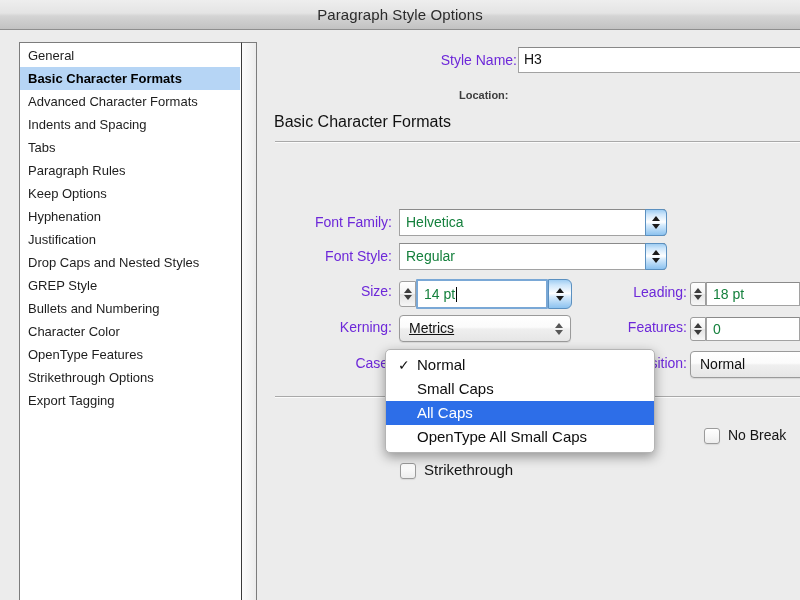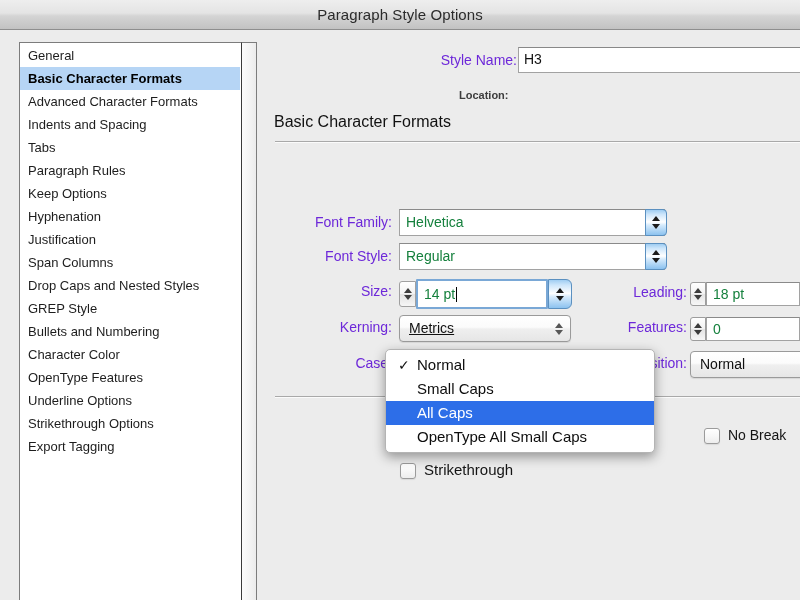--- a/index.html
+++ b/index.html
@@ -356,27 +356,25 @@
       <div id="sidebar-list">
           <div class="sb-item"><span>General</span></div>
           <div class="sb-item selected"><span>Basic Character Formats</span></div>
           <div class="sb-item"><span>Advanced Character Formats</span></div>
           <div class="sb-item"><span>Indents and Spacing</span></div>
           <div class="sb-item"><span>Tabs</span></div>
           <div class="sb-item"><span>Paragraph Rules</span></div>
           <div class="sb-item"><span>Keep Options</span></div>
           <div class="sb-item"><span>Hyphenation</span></div>
           <div class="sb-item"><span>Justification</span></div>
-          <div class="sb-item"><span>Span Columns</span></div>
           <div class="sb-item"><span>Drop Caps and Nested Styles</span></div>
           <div class="sb-item"><span>GREP Style</span></div>
           <div class="sb-item"><span>Bullets and Numbering</span></div>
           <div class="sb-item"><span>Character Color</span></div>
           <div class="sb-item"><span>OpenType Features</span></div>
-          <div class="sb-item"><span>Underline Options</span></div>
           <div class="sb-item"><span>Strikethrough Options</span></div>
           <div class="sb-item"><span>Export Tagging</span></div>
         </div>
     </div>
     <div id="sidebar-scroll"></div>
 
     <div id="panel">
 
       <div class="lbl" style="left:145px; top:21px; width:110px;">Style Name:</div>
       <div class="textfield" id="style-name-field" style="left:256px; top:16px; width:284px; height:26px;">H3</div>

